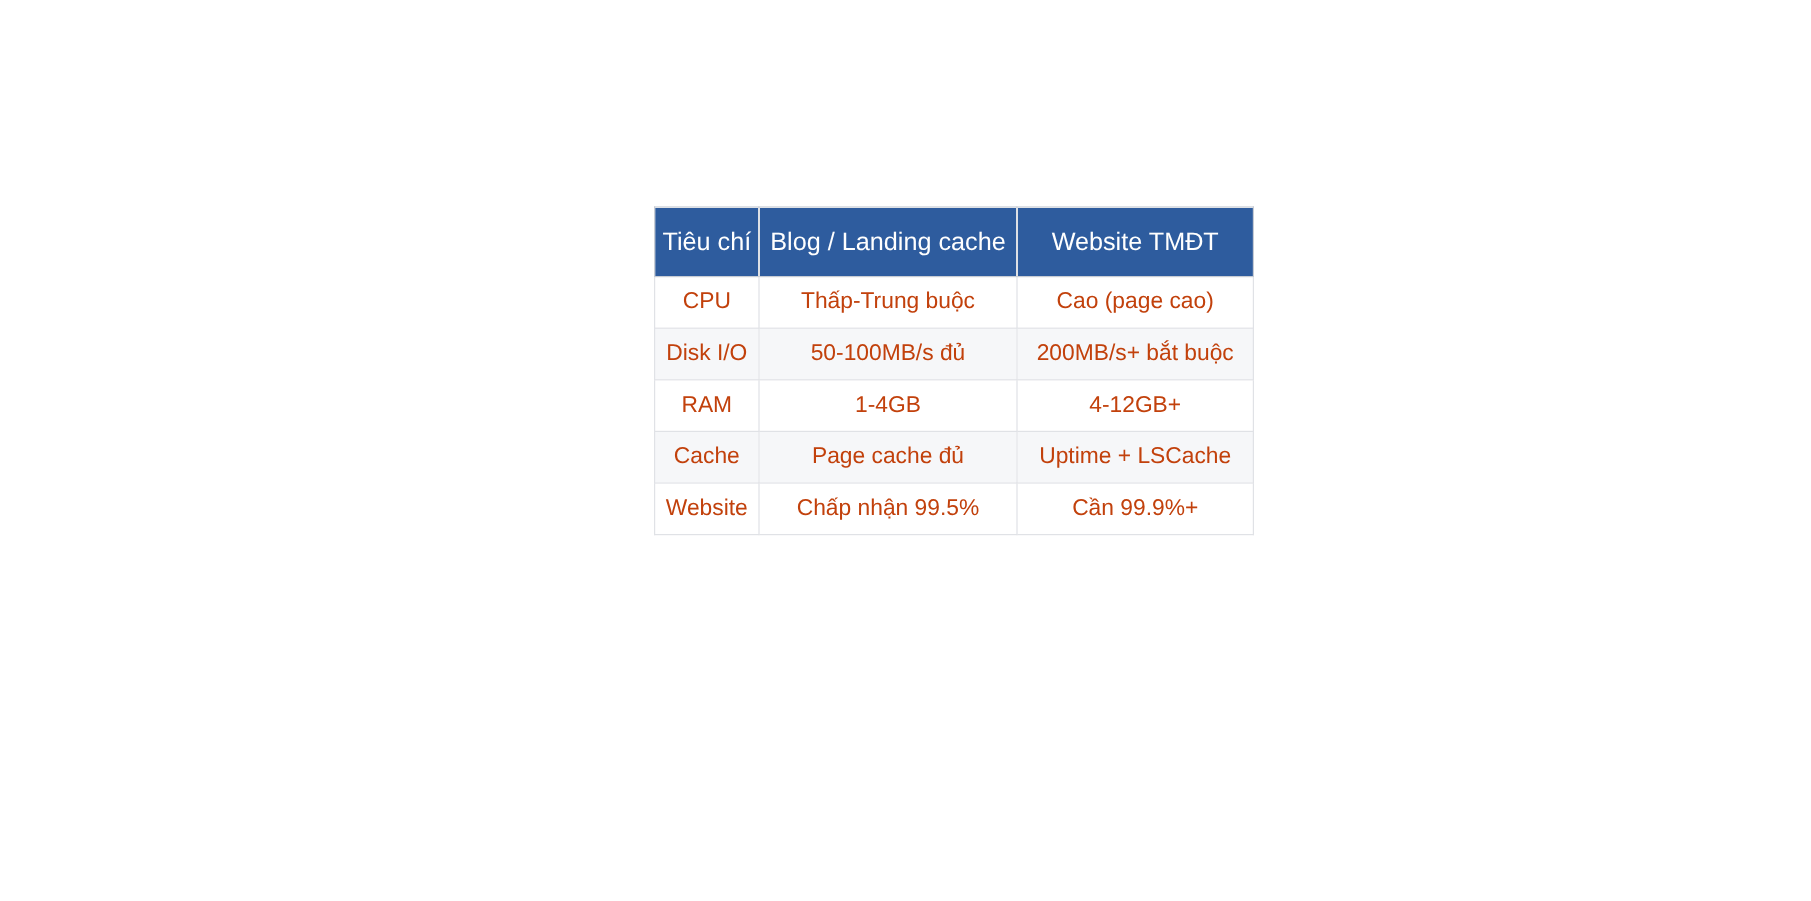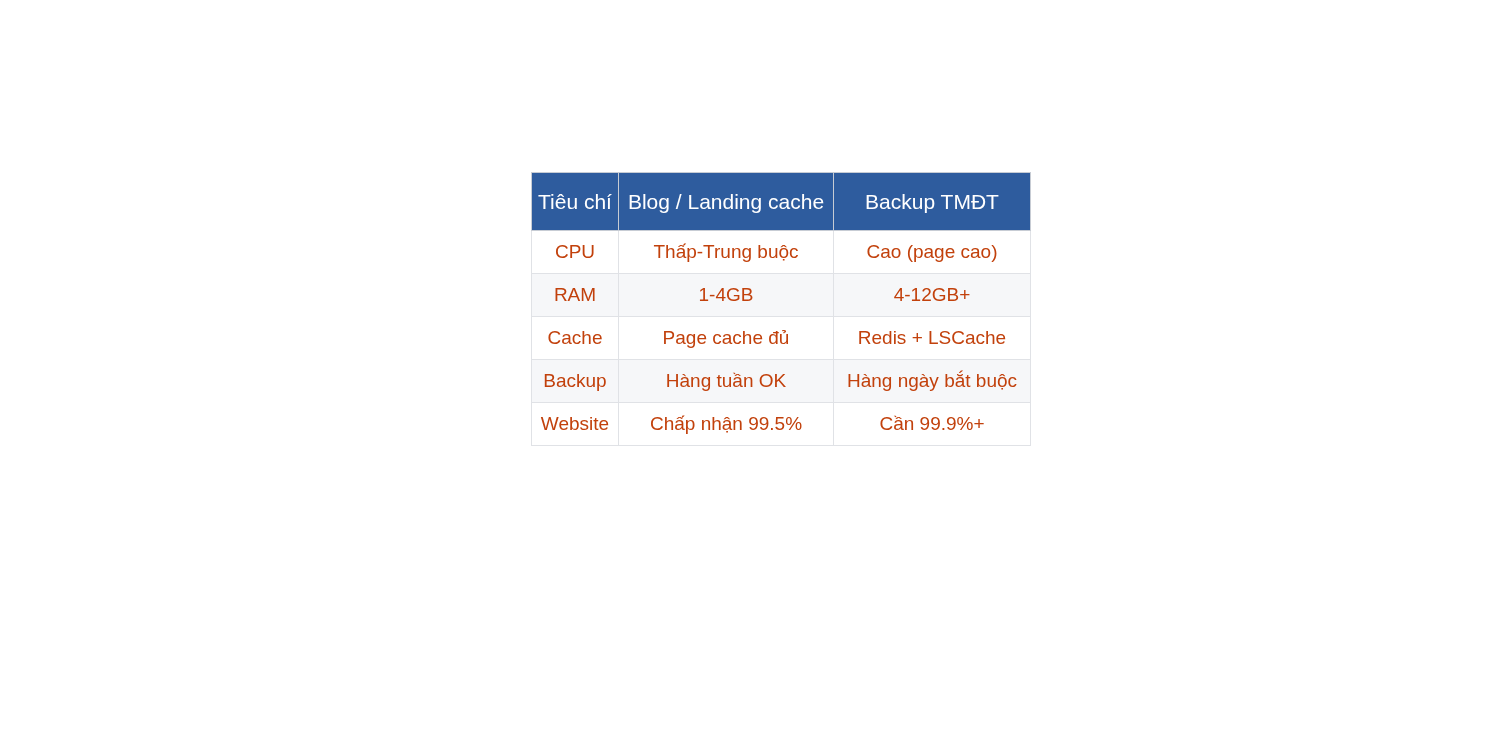--- a/index.html
+++ b/index.html
@@ -10,21 +10,21 @@
   }
   .canvas {
     position: relative;
     width: 1509px;
     height: 751px;
     background: #ffffff;
     overflow: hidden;
   }
   .table-pos {
     position: absolute;
-    left: 491px;
+    left: 505px;
     top: 172px;
     padding-left: 40px;
   }
   table.compare {
     border-collapse: collapse;
     table-layout: fixed;
     width: 499px;
   }
   table.compare th,
   table.compare td {
@@ -61,43 +61,43 @@
     <table class="compare">
       <colgroup>
         <col style="width:87px">
         <col style="width:215px">
         <col style="width:197px">
       </colgroup>
       <thead>
         <tr>
           <th>Tiêu chí</th>
           <th>Blog / Landing cache</th>
-          <th>Backup TMĐT</th>
+          <th>Website TMĐT</th>
         </tr>
       </thead>
       <tbody>
         <tr>
           <td>CPU</td>
           <td>Thấp-Trung buộc</td>
           <td>Cao (page cao)</td>
         </tr>
         <tr>
+          <td>Disk I/O</td>
+          <td>50-100MB/s đủ</td>
+          <td>200MB/s+ bắt buộc</td>
+        </tr>
+        <tr>
           <td>RAM</td>
           <td>1-4GB</td>
           <td>4-12GB+</td>
         </tr>
         <tr>
           <td>Cache</td>
           <td>Page cache đủ</td>
-          <td>Redis + LSCache</td>
-        </tr>
-        <tr>
-          <td>Backup</td>
-          <td>Hàng tuần OK</td>
-          <td>Hàng ngày bắt buộc</td>
+          <td>Uptime + LSCache</td>
         </tr>
         <tr>
           <td>Website</td>
           <td>Chấp nhận 99.5%</td>
           <td>Cần 99.9%+</td>
         </tr>
       </tbody>
     </table>
   </div>
 </div>

